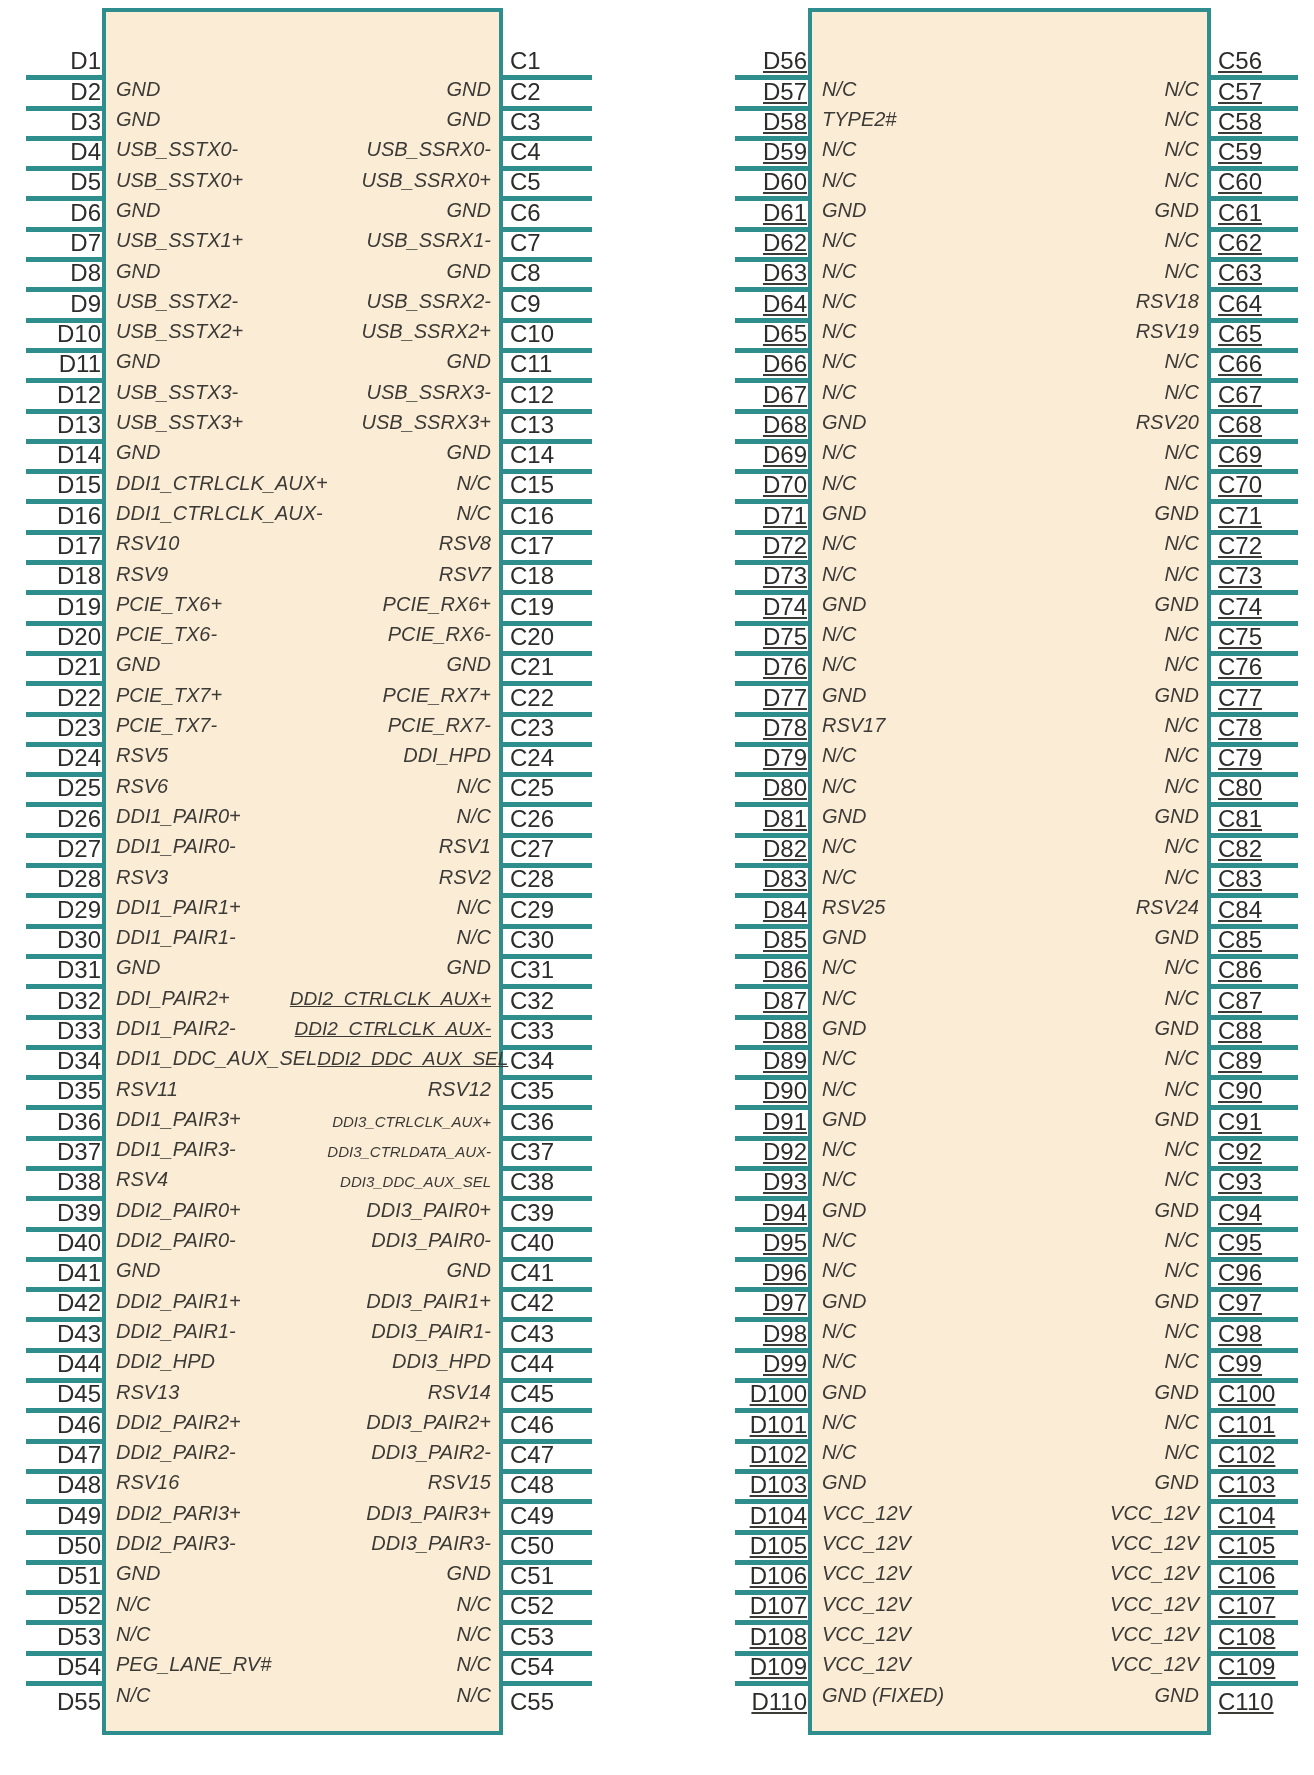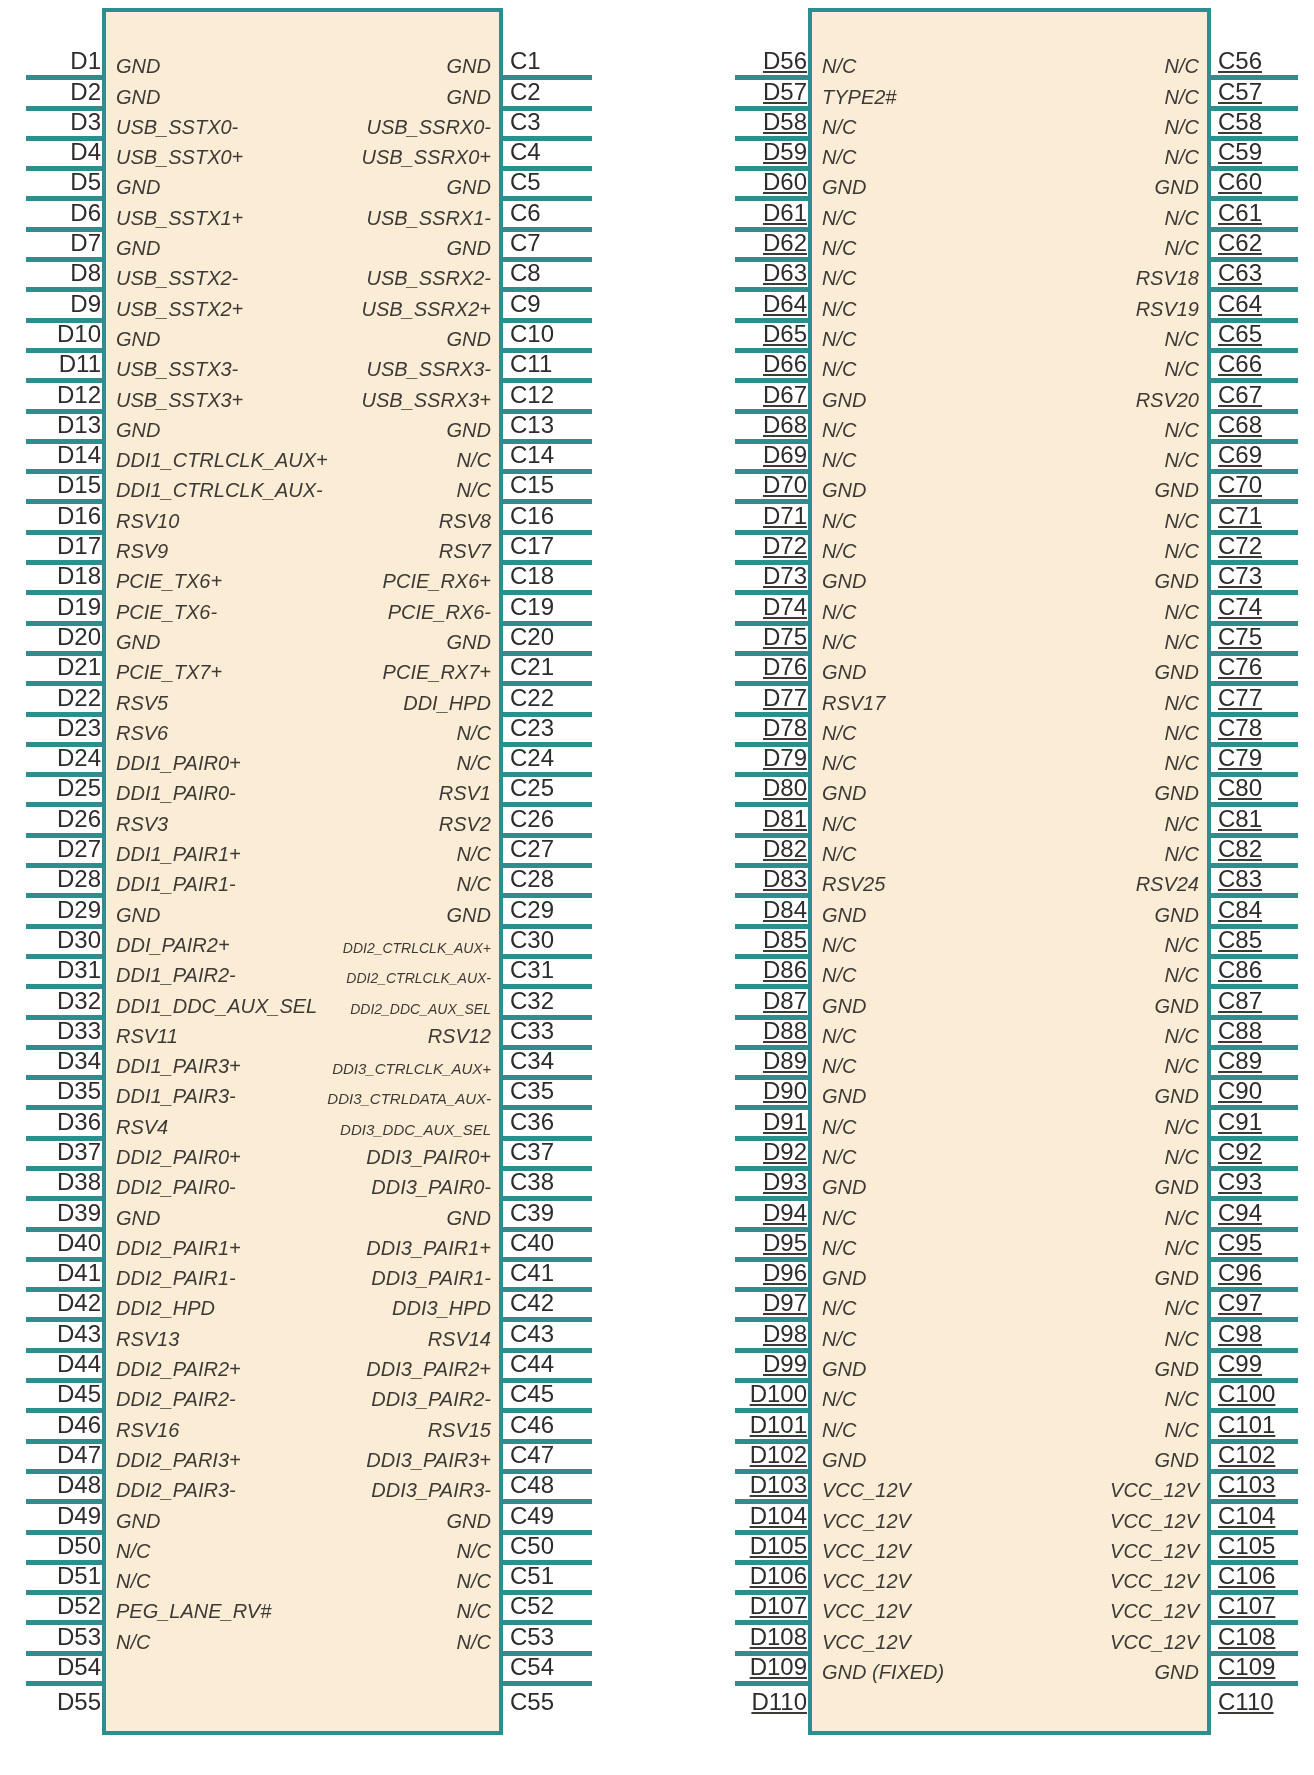--- a/index.html
+++ b/index.html
@@ -22,20 +22,21 @@
   .stub-d{width:76px;}
   #right-group .stub-d{width:73px;text-decoration:underline;}
   .stub-c{width:89px;}
   #right-group .stub-c{width:87px;text-decoration:underline;}
   .interior{
     width:401px;box-sizing:border-box;
     border:4px solid var(--teal,#2E8D8D);
     background:var(--fill,#FBECD5);
     display:flex;flex-direction:column;
     padding-top:38px;
+    justify-content:center;
   }
   #right-group .interior{width:403px;}
   .srow{
     height:30.3px;box-sizing:border-box;flex:none;
     border-bottom:5px solid var(--teal,#2E8D8D);
     display:flex;align-items:flex-end;
   }
   .srow.nowire{border-bottom:none;}
   .stub-d .srow{justify-content:flex-end;}
   .stub-c .srow{justify-content:flex-start;}
@@ -47,21 +48,21 @@
   .stub-c .pinlabel{padding-left:7px;}
   .irow{
     height:30.3px;box-sizing:border-box;flex:none;
     display:flex;align-items:flex-end;justify-content:space-between;
     padding:0 8px 4px 10px;
   }
   .sig{
     font-style:italic;font-size:20px;line-height:1;
     white-space:nowrap;color:var(--text,#3C3A37);
   }
-  .sig-m{font-size:14px;}
+  .sig-m{font-size:19px;text-decoration:underline;}
   .sig-s{font-size:15px;}
 </style>
 </head>
 <body style="--teal: #2E8D8D; --fill: #FBECD5; --text: #3C3A37;">
 
 <div id="left-group" class="block-group">
   <div class="stub-col stub-d">
       <div class="srow">
         <span class="pinlabel">D1</span>
       </div>
@@ -307,20 +308,24 @@
       </div>
       <div class="irow">
         <span class="sig">GND</span>
         <span class="sig">GND</span>
       </div>
       <div class="irow">
         <span class="sig">PCIE_TX7+</span>
         <span class="sig">PCIE_RX7+</span>
       </div>
       <div class="irow">
+        <span class="sig">PCIE_TX7-</span>
+        <span class="sig">PCIE_RX7-</span>
+      </div>
+      <div class="irow">
         <span class="sig">RSV5</span>
         <span class="sig">DDI_HPD</span>
       </div>
       <div class="irow">
         <span class="sig">RSV6</span>
         <span class="sig">N/C</span>
       </div>
       <div class="irow">
         <span class="sig">DDI1_PAIR0+</span>
         <span class="sig">N/C</span>

